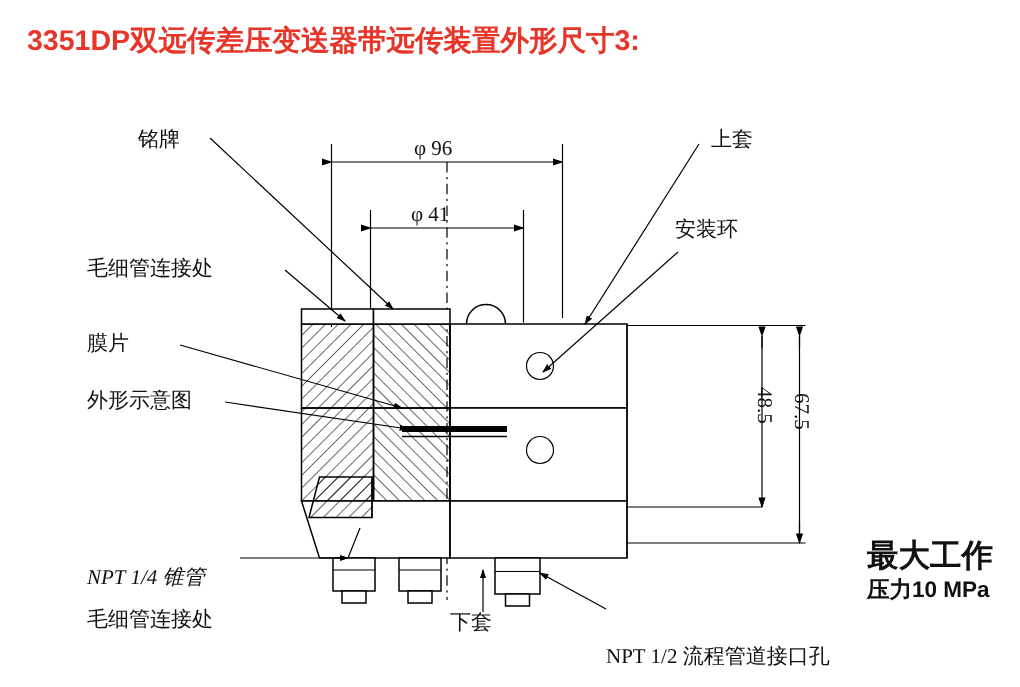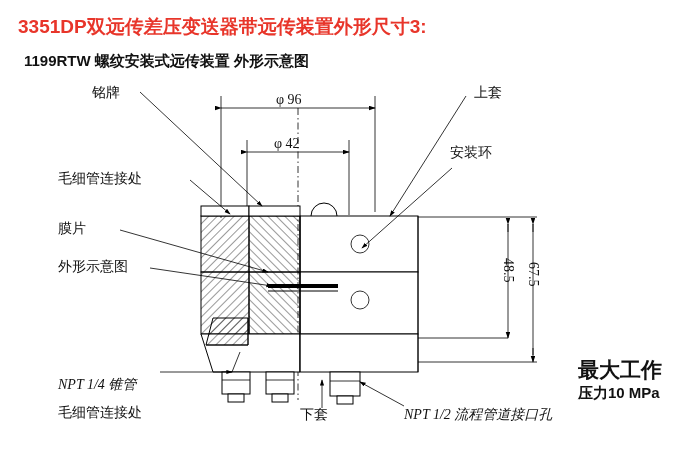--- a/index.html
+++ b/index.html
@@ -43,21 +43,20 @@
   .hatchB{fill:url(#hatch135);stroke:#000;stroke-width:1;}
   .wht{fill:#fff;stroke:#000;stroke-width:1;}
   .blk{fill:#000;stroke:none;}
 </style>
 </head>
 <body>
 
 <div id="root">
 
   <div class="title">3351DP双远传差压变送器带远传装置外形尺寸3:</div>
-  <div class="subtitle">1199RTW  螺纹安装式远传装置 外形示意图</div>
 
   <svg width="680" height="458">
     <defs>
       <pattern id="hatch45" width="6" height="6" patternTransform="rotate(45)" patternUnits="userSpaceOnUse">
         <line x1="0" y1="0" x2="0" y2="6" stroke="#000" stroke-width="0.8"></line>
       </pattern>
       <pattern id="hatch135" width="6" height="6" patternTransform="rotate(-45)" patternUnits="userSpaceOnUse">
         <line x1="0" y1="0" x2="0" y2="6" stroke="#000" stroke-width="0.8"></line>
       </pattern>
       <marker id="ar" markerWidth="9" markerHeight="9" refX="8" refY="3" orient="auto">
@@ -148,23 +147,23 @@
 
   <div class="lbl" style="left:92px;top:84px;">铭牌</div>
   <div class="lbl" style="left:58px;top:170px;">毛细管连接处</div>
   <div class="lbl" style="left:58px;top:220px;">膜片</div>
   <div class="lbl" style="left:58px;top:258px;">外形示意图</div>
   <div class="lbl" style="left:58px;top:376px;font-style:italic;">NPT 1/4 锥管</div>
   <div class="lbl" style="left:58px;top:404px;">毛细管连接处</div>
   <div class="lbl" style="left:300px;top:406px;">下套</div>
   <div class="lbl" style="left:474px;top:84px;">上套</div>
   <div class="lbl" style="left:450px;top:144px;">安装环</div>
-  <div class="lbl" style="left:404px;top:406px;font-style:italic;">NPT 1/2 流程管道接口孔</div>
+  <div class="lbl" style="left:404px;top:429px;">NPT 1/2 流程管道接口孔</div>
 
   <div class="lbl sans bold" style="left:578px;top:356px;font-size:21px;">最大工作</div>
   <div class="lbl sans bold" style="left:578px;top:384px;font-size:15px;">压力10 MPa</div>
 
   <div class="lbl" style="left:276px;top:92px;">φ 96</div>
-  <div class="lbl" style="left:274px;top:136px;">φ 42</div>
+  <div class="lbl" style="left:274px;top:136px;">φ 41</div>
   <div class="lbl vert" style="left:500px;top:258px;">48.5</div>
   <div class="lbl vert" style="left:525px;top:262px;">67.5</div>
 
 </div>
 
 </body></html>

